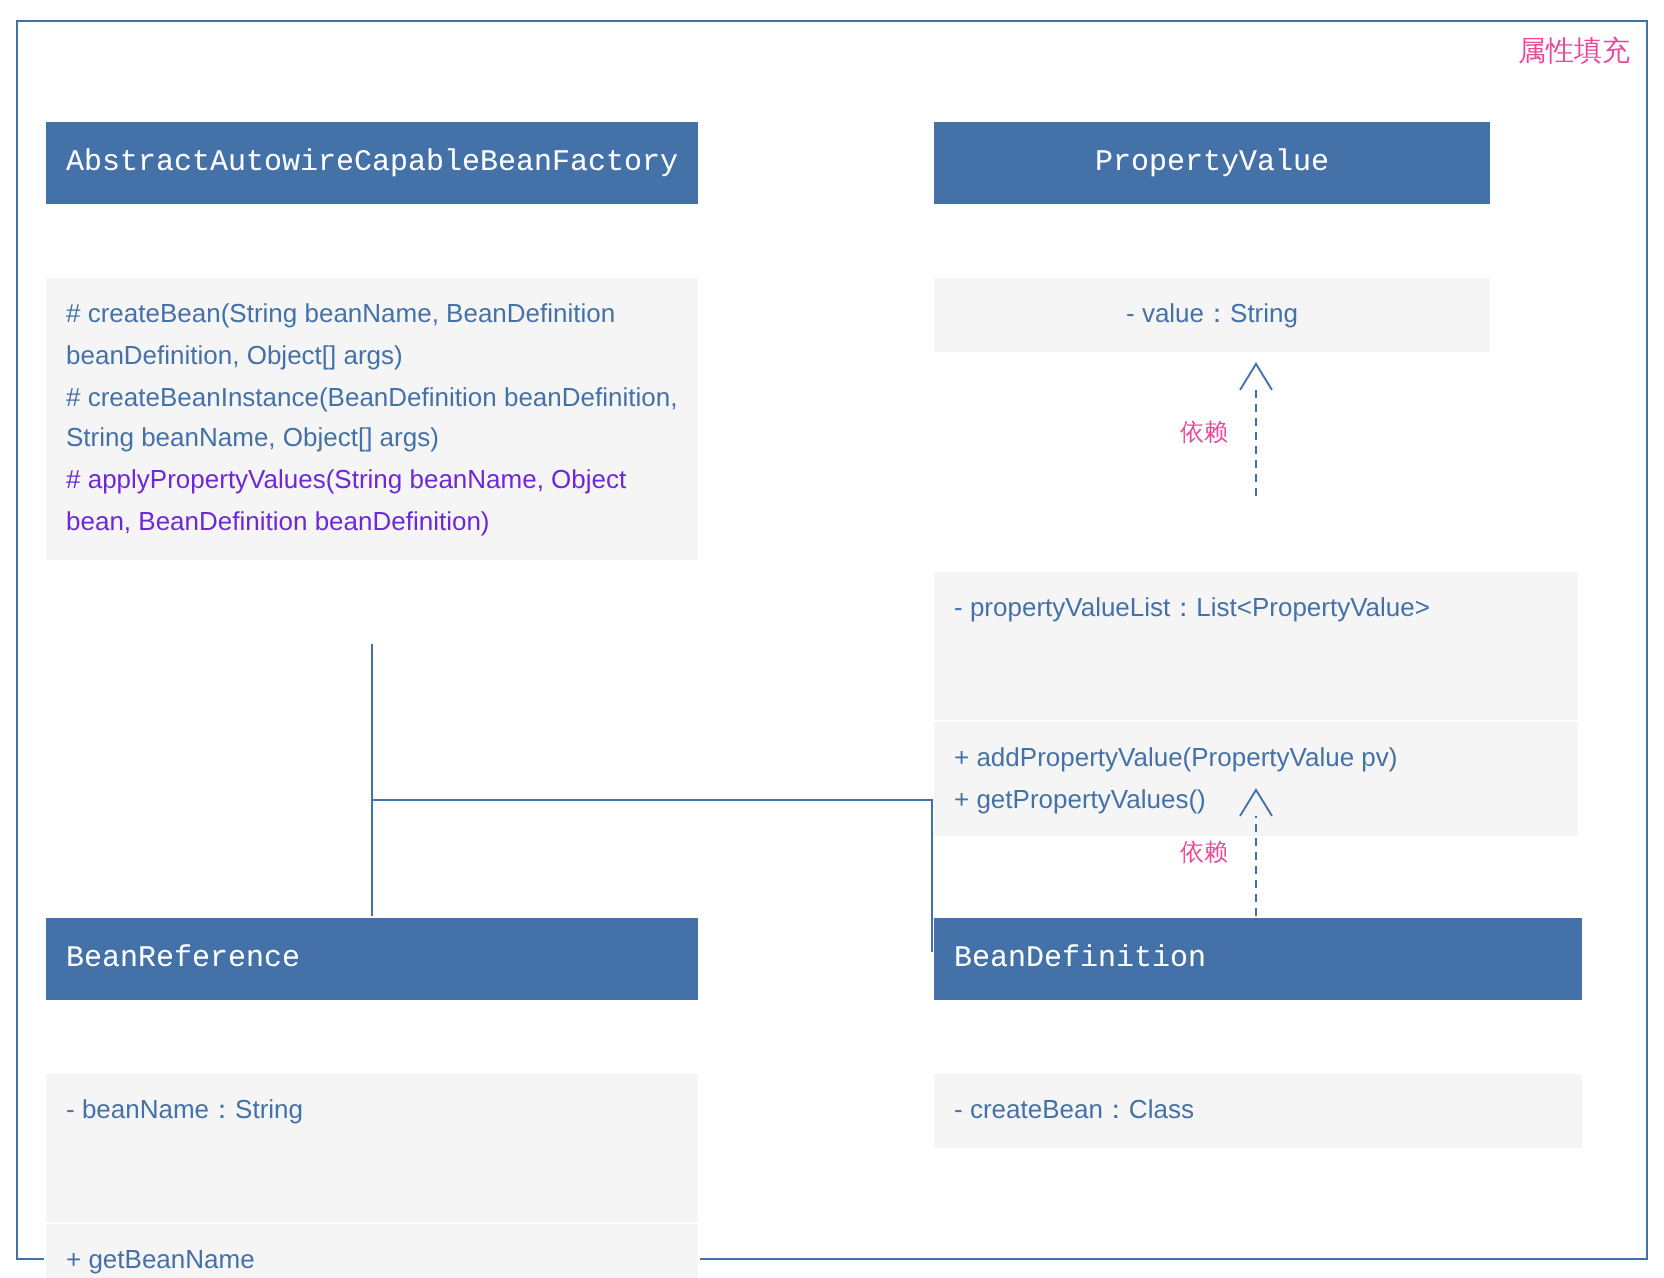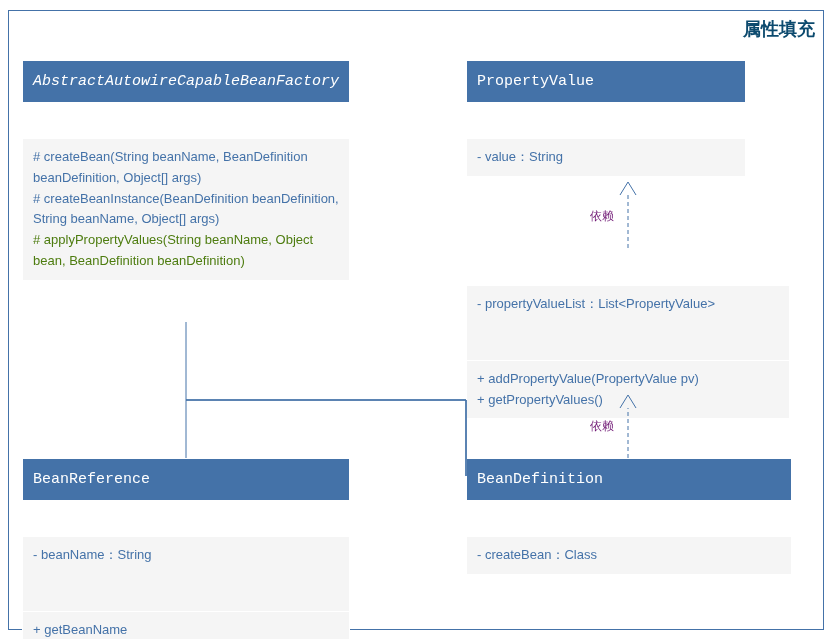--- a/index.html
+++ b/index.html
@@ -1,49 +1,49 @@
 <!DOCTYPE html>
 <html><head>
 <meta charset="utf-8">
 <style>
 * { box-sizing: border-box; margin: 0; padding: 0; }
 body { font-family: "Microsoft YaHei", SimSun, sans-serif; font-size: 13px; background: #fff; width: 832px; height: 639px; position: relative; }
 .outer { position: absolute; left: 8px; top: 10px; width: 816px; height: 620px; border: 1px solid #4472a8; }
-.title { position: absolute; right: 8px; top: 6px; color: #0c4a6e; font-size: 18px; font-weight: bold; }
+.title { position: absolute; right: 8px; top: 6px; color: #ec4899; font-size: 14px; }
 .class-box { position: absolute; border: 1px solid #fff; }
 .class-header { background: #4472a8; color: #fff; padding: 12px 10px; font-family: "Courier New", monospace; font-size: 15px; font-weight: normal; }
 .class-body { background: #f5f5f5; }
 .section { border-top: 1px solid #fff; padding: 8px 10px; color: #4472a8; line-height: 1.6; margin-top: 37px; }
 .section.first { border-top: none; }
-.method-highlight { color: #4d7c0f; }
-.rel-label { position: absolute; color: #701a75; font-size: 12px; }
+.method-highlight { color: #6d28d9; }
+.rel-label { position: absolute; color: #ec4899; font-size: 12px; }
 svg.connector { position: absolute; top: 0; left: 0; width: 832px; height: 639px; pointer-events: none; }
 .connector line { stroke: #4472a8; stroke-width: 1; }
 .connector line.dashed { stroke-dasharray: 4 3; }
 .connector polyline { stroke: #4472a8; stroke-width: 1; fill: none; }
 </style>
 </head>
 <body>
 
 <div class="outer">
   <div class="title">属性填充</div>
 </div>
 
 <div class="class-box" style="left:22px; top:60px; width:328px;">
-  <div class="class-header" style="font-style:italic;">AbstractAutowireCapableBeanFactory</div>
+  <div class="class-header" style="">AbstractAutowireCapableBeanFactory</div>
   <div class="class-body">
     <div class="section first">
       <div># createBean(String beanName, BeanDefinition beanDefinition, Object[] args)</div>
       <div># createBeanInstance(BeanDefinition beanDefinition, String beanName, Object[] args)</div>
       <div class="method-highlight"># applyPropertyValues(String beanName, Object bean, BeanDefinition beanDefinition)</div>
     </div>
   </div>
 </div>
 
-<div class="class-box" style="left:466px; top:60px; width:280px;">
+<div class="class-box" style="left:466px; top:60px; width:280px;text-align:center;">
   <div class="class-header">PropertyValue</div>
   <div class="class-body">
     <div class="section first">
       <div>- value：String</div>
     </div>
   </div>
 </div>
 
 <div class="class-box" style="left:466px; top:248px; width:324px;">
   <div class="class-body">

